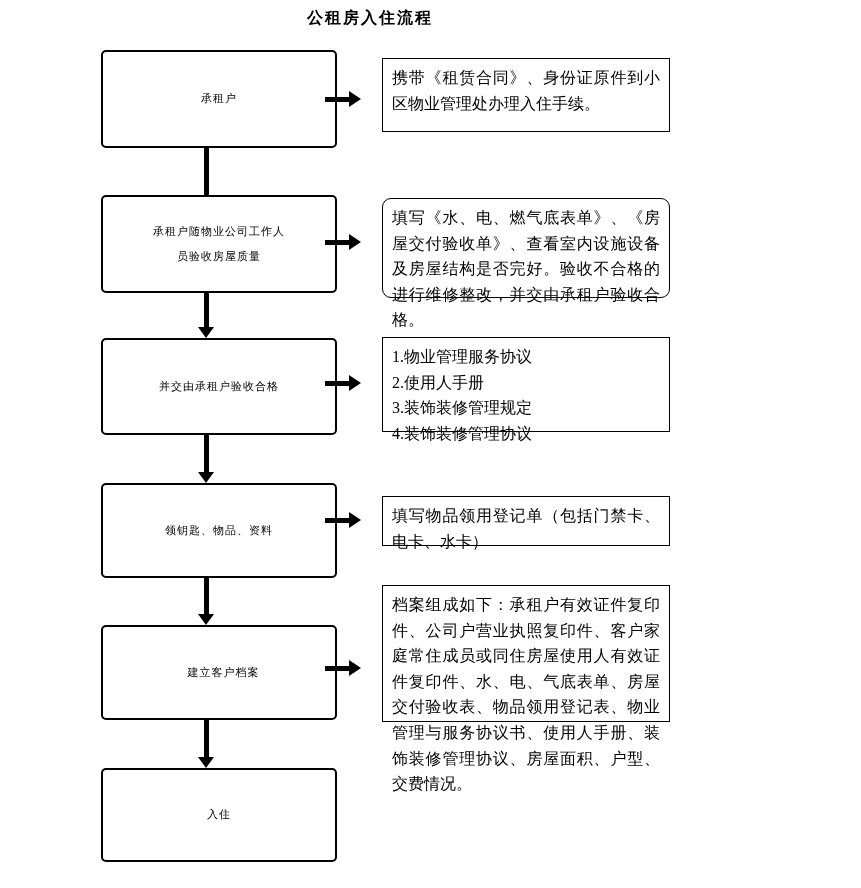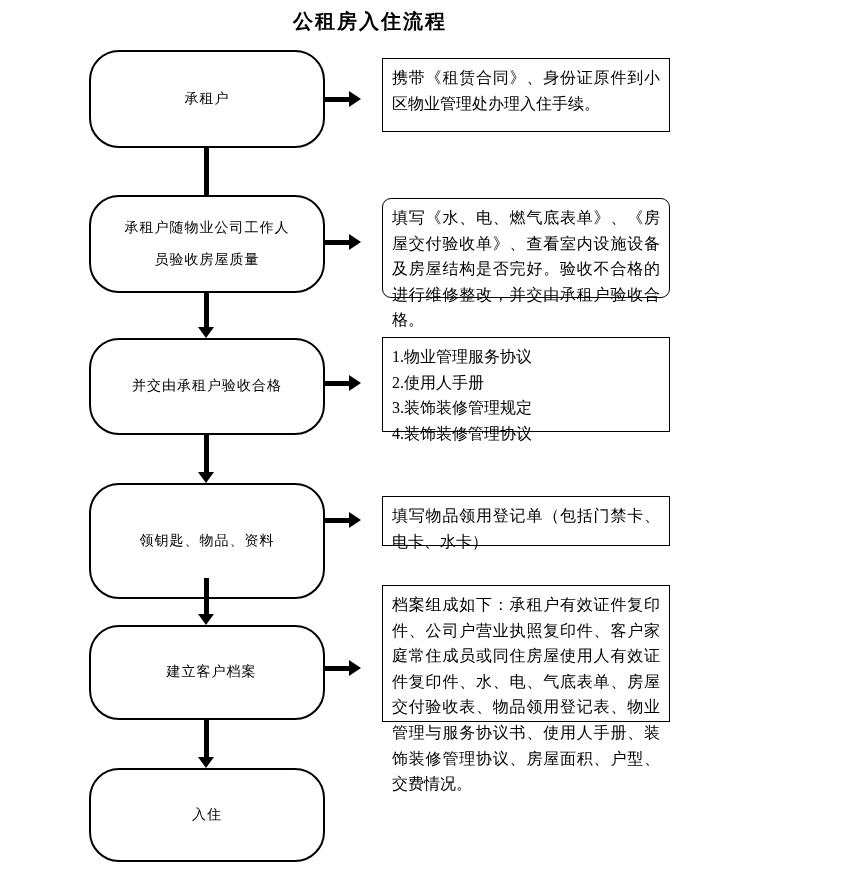--- a/index.html
+++ b/index.html
@@ -9,34 +9,34 @@
     position: relative;
     font-family: "Liberation Serif", "DejaVu Serif", serif;
     color: #000;
   }
   .title {
     position: absolute;
     top: 8px; left: 0; width: 740px;
     text-align: center;
     font-family: "Liberation Sans", "DejaVu Sans", sans-serif;
     font-weight: bold;
-    font-size: 20px;
+    font-size: 16px;
     letter-spacing: 2px;
   }
   .step-box {
     position: absolute;
-    left: 89px; width: 236px;
+    left: 101px; width: 236px;
     border: 2px solid #000;
-    border-radius: 30px;
+    border-radius: 5px;
     background: #fff;
     display: flex;
     align-items: center;
     justify-content: center;
     text-align: center;
-    font-size: 14px;
+    font-size: 11px;
     letter-spacing: 1px;
     line-height: 2.3;
     white-space: pre-line;
     padding: 0 6px;
   }
   .note-box {
     position: absolute;
     left: 382px; width: 288px;
     border: 1px solid #000;
     background: #fff;
@@ -76,21 +76,21 @@
 </style>
 </head>
 <body>
 
 <div class="title">公租房入住流程</div>
 
 <div class="step-box" style="top:50px;  height:98px;">承租户</div>
 <div class="step-box" style="top:195px; height:98px;">承租户随物业公司工作人
 员验收房屋质量</div>
 <div class="step-box" style="top:338px; height:97px;">并交由承租户验收合格</div>
-<div class="step-box" style="top:483px; height:116px;">领钥匙、物品、资料</div>
+<div class="step-box" style="top:483px; height:95px;">领钥匙、物品、资料</div>
 <div class="step-box" style="top:625px; height:95px;padding-left:15px;">建立客户档案</div>
 <div class="step-box" style="top:768px; height:94px;font-family:Liberation Serif, serif;">入住</div>
 
 <div class="note-box" style="top:58px;  height:74px;">携带《租赁合同》、身份证原件到小区物业管理处办理入住手续。</div>
 <div class="note-box" style="top:198px; height:100px;border-radius:9px;">填写《水、电、燃气底表单》、《房屋交付验收单》、查看室内设施设备及房屋结构是否完好。验收不合格的进行维修整改，并交由承租户验收合格。</div>
 <div class="note-box" style="top:337px; height:95px;">1.物业管理服务协议
 2.使用人手册
 3.装饰装修管理规定
 4.装饰装修管理协议</div>
 <div class="note-box" style="top:496px; height:50px;">填写物品领用登记单（包括门禁卡、电卡、水卡）</div>

